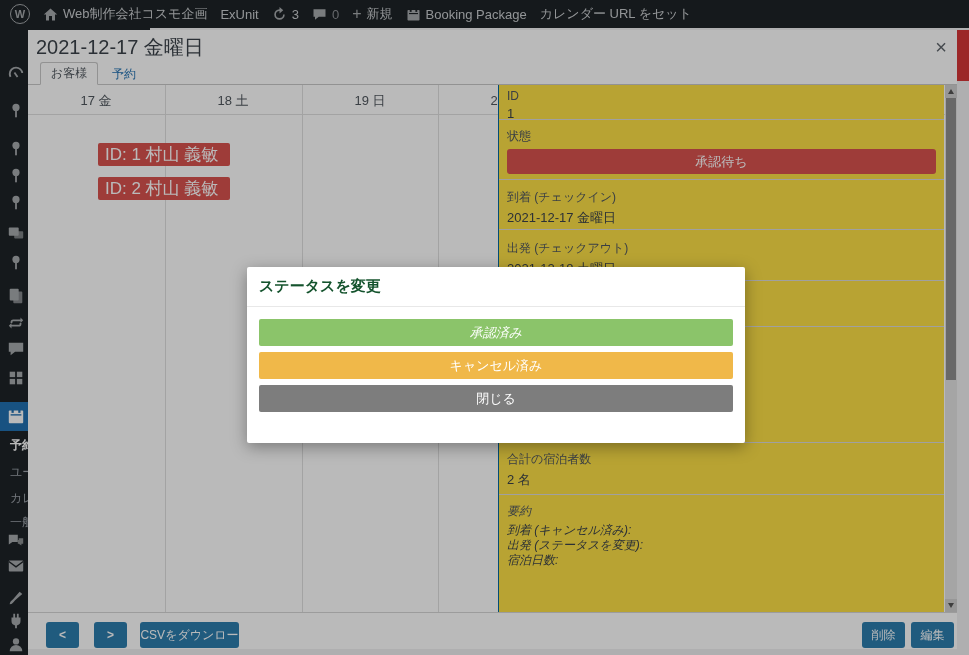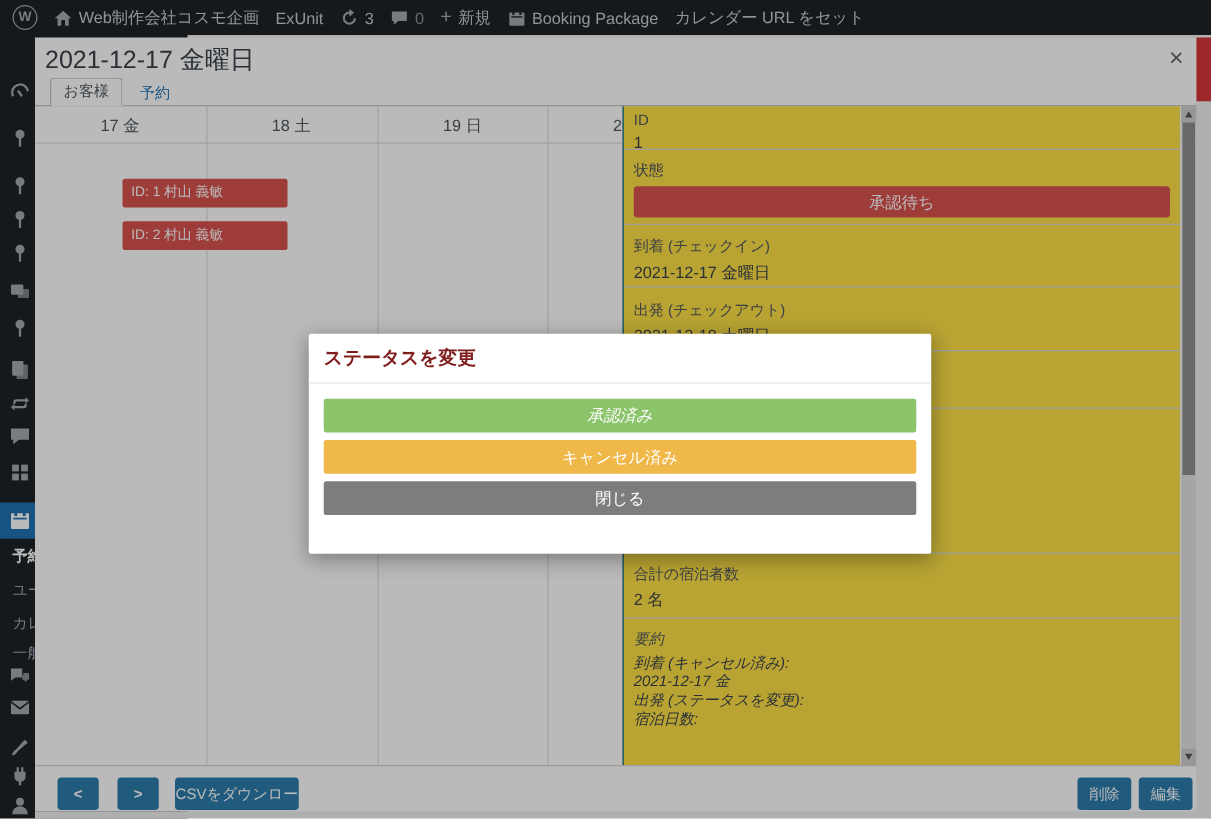--- a/index.html
+++ b/index.html
@@ -36,21 +36,21 @@
   .tabline{position:absolute;left:28px;top:84px;width:929px;height:1px;background:#c9c9c9;z-index:11;}
   .tab-active{position:absolute;left:40px;top:62px;width:58px;height:23px;background:#fff;
     border:1px solid #c9c9c9;border-bottom:1px solid #fff;border-radius:3px 3px 0 0;box-sizing:border-box;
     font-size:12px;color:#50575e;text-align:center;line-height:21px;z-index:12;cursor:pointer;}
   .tab-link{position:absolute;left:112px;top:66px;font-size:12px;color:#2271b1;z-index:12;cursor:pointer;}
   
   .vline{position:absolute;top:85px;width:1px;height:527px;background:#e0e0e0;z-index:11;}
   .hline{position:absolute;left:28px;top:114px;width:929px;height:1px;background:#e0e0e0;z-index:11;}
   .dayhead{position:absolute;top:92px;width:120px;text-align:center;font-size:13px;color:#50575e;z-index:11;}
   .booking{position:absolute;left:98px;width:132px;height:23px;background:#d9534f;border-radius:2px;
-    color:#fff;font-size:11px;line-height:23px;padding-left:7px;box-sizing:border-box;z-index:12;cursor:pointer;
+    color:#fff;font-size:17px;line-height:23px;padding-left:7px;box-sizing:border-box;z-index:12;cursor:pointer;
     white-space:nowrap;overflow:hidden;}
   
   .details{position:absolute;left:498px;top:85px;width:446px;height:527px;background:#fde047;
     border-left:1px solid #0369a1;box-sizing:border-box;z-index:13;overflow:hidden;}
   .drow{box-sizing:border-box;border-bottom:1px solid #dcdcdc;padding:0 8px;}
   .dlabel{font-size:12px;color:#50575e;}
   .dvalue{font-size:13px;color:#3c434a;margin-top:3px;}
   .badge{margin-top:4px;height:25px;line-height:25px;background:#d9534f;border-radius:3px;
     color:#fff;font-size:13px;text-align:center;cursor:pointer;}
   .sline{font-size:12px;line-height:15px;color:#3c434a;}
@@ -64,21 +64,21 @@
     border-right:3px solid transparent;border-top:5px solid #555;}
   .thumb{position:absolute;left:1px;top:13px;width:10px;height:282px;background:#8f8f8f;cursor:pointer;}
   
   .footline{position:absolute;left:28px;top:612px;width:929px;height:1px;background:#d6d6d6;z-index:14;}
   .btn{position:absolute;top:622px;height:26px;background:#2d7dad;border-radius:3px;color:#fff;
     font-size:12px;text-align:center;line-height:26px;cursor:pointer;z-index:14;box-sizing:border-box;}
   
   .overlay{position:absolute;left:0;top:0;width:969px;height:655px;background:rgba(0,0,0,0.27);z-index:50;}
   .modal{position:absolute;left:247px;top:267px;width:498px;background:#fff;z-index:60;
     box-shadow:0 4px 16px rgba(0,0,0,0.35);border-radius:2px;}
-  .m-title{padding:10px 12px;font-size:15px;font-weight:bold;color:#7f1d1d;border-bottom:1px solid #e8e8e8;}
+  .m-title{padding:10px 12px;font-size:15px;font-weight:bold;color:#14532d;border-bottom:1px solid #e8e8e8;}
   .m-body{padding:12px 12px 16px 12px;}
   .m-btn{height:27px;line-height:27px;text-align:center;color:#fff;font-size:13px;border-radius:2px;
     margin-bottom:6px;cursor:pointer;}
   .m-btn:last-child{margin-bottom:15px;}
   .bg-green{background:#8bc46a;font-style:italic;}
   .bg-orange{background:#f0b849;}
   .bg-gray{background:#7d7d7d;}
 </style>
 </head>
 <body>
@@ -296,21 +296,20 @@
     <div class="drow" style="height:116px;display:flex;align-items:flex-end;padding-bottom:5px;">
       <div class="dvalue">1名</div>
     </div>
     <div class="drow" style="height:52px;padding-top:8px;">
       <div class="dlabel">合計の宿泊者数</div>
       <div class="dvalue">2 名</div>
     </div>
     <div class="drow" style="height:117px;padding-top:8px;border-bottom:none;font-style:italic;">
       <div class="dlabel" style="margin-bottom:3px;">要約</div>
       <div class="sline">到着 (キャンセル済み):</div>
-      <div class="sline">2021-12-17 金</div>
       <div class="sline">出発 (ステータスを変更):</div>
       <div class="sline">宿泊日数:</div>
     </div>
   </div>
 
   <div class="sbar">
     <div class="arr" style="top:0">
         <span class="tri-up"></span>
       </div>
     <div class="thumb"></div>

